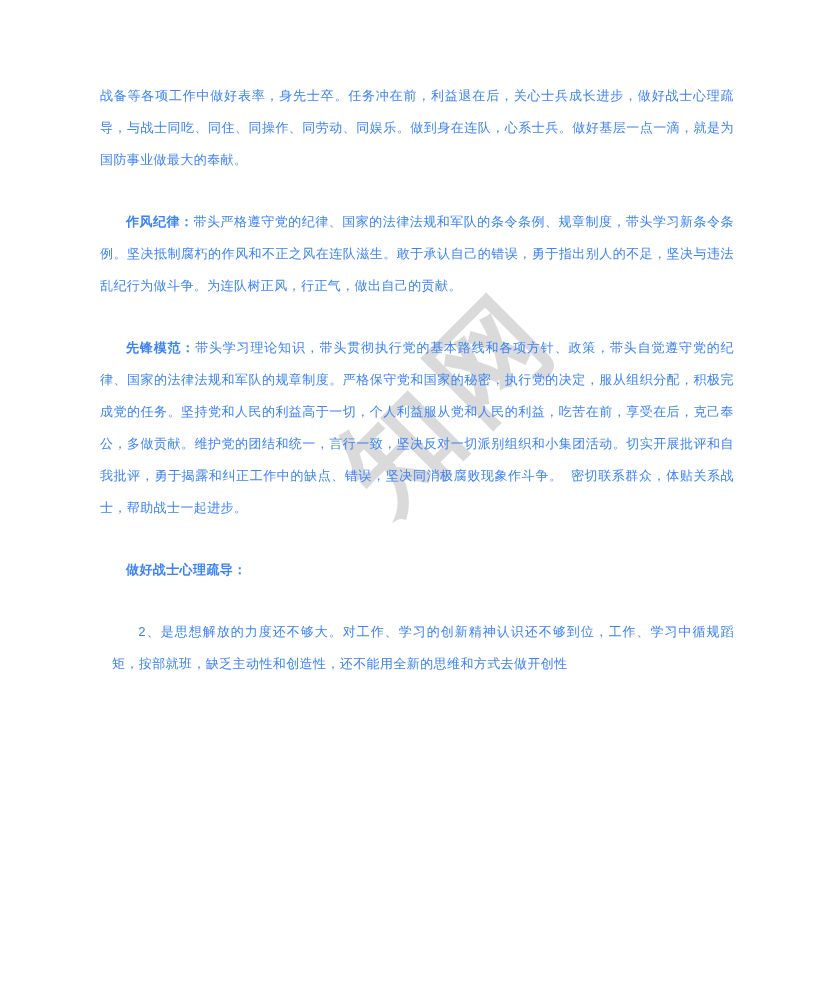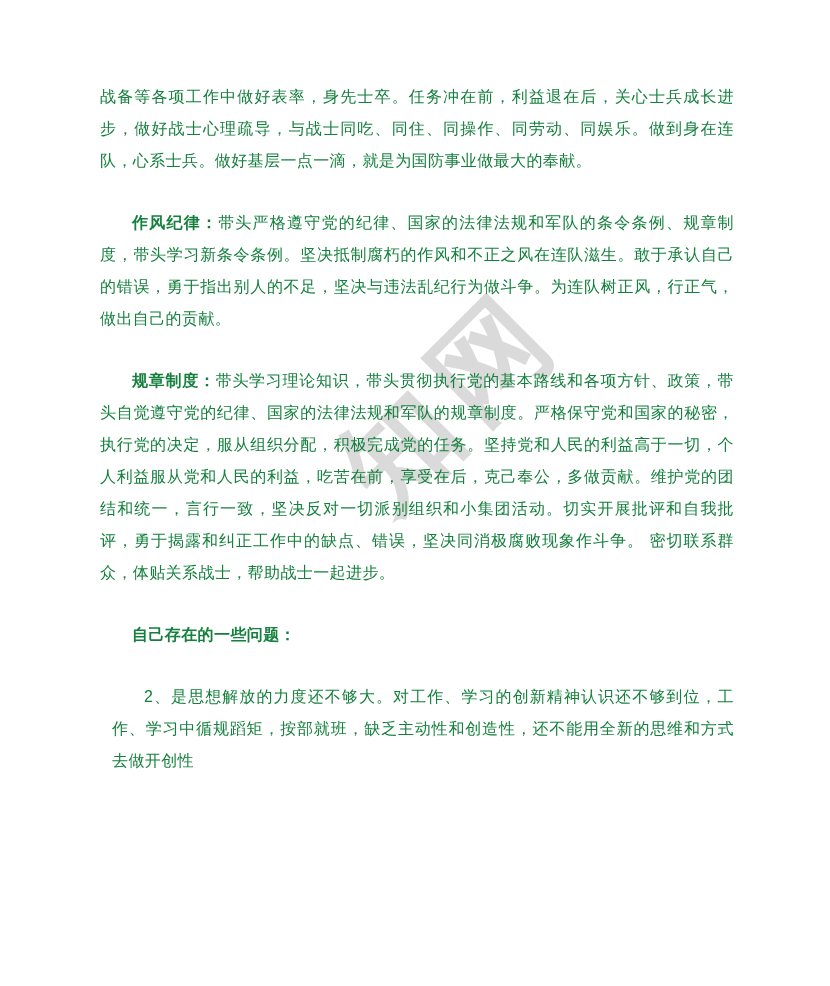--- a/index.html
+++ b/index.html
@@ -13,25 +13,26 @@
     height: 986px;
     background: #ffffff;
     overflow: hidden;
     font-family: "Liberation Sans", "DejaVu Sans", sans-serif;
   }
   .content {
     position: absolute;
     left: 100px;
     top: 81px;
     width: 634px;
-    color: #15803d;
-    font-size: 16px;
+    color: #3b82f6;
+    font-size: 13px;
     line-height: 32px;
     text-align: justify;
     letter-spacing: 0.4px;
+    font-family: Liberation Mono, monospace;
   }
   .para {
     margin: 0 0 30px 0;
     text-indent: 2em;
   }
   .para.no-indent {
     text-indent: 0;
   }
   .para b, .para .lead {
     font-weight: bold;
@@ -71,22 +72,22 @@
   <div class="watermark">
     <span>知网</span>
   </div>
 
   <div class="content">
 
     <p class="para no-indent"><span>战备等各项工作中做好表率，身先士卒。任务冲在前，利益退在后，关心士兵成长进步，做好战士心理疏导，与战士同吃、同住、同操作、同劳动、同娱乐。做到身在连队，心系士兵。做好基层一点一滴，就是为国防事业做最大的奉献。</span></p>
 
     <p class="para"><b class="lead">作风纪律：</b><span>带头严格遵守党的纪律、国家的法律法规和军队的条令条例、规章制度，带头学习新条令条例。坚决抵制腐朽的作风和不正之风在连队滋生。敢于承认自己的错误，勇于指出别人的不足，坚决与违法乱纪行为做斗争。为连队树正风，行正气，做出自己的贡献。</span></p>
 
-    <p class="para"><b class="lead">规章制度：</b><span>带头学习理论知识，带头贯彻执行党的基本路线和各项方针、政策，带头自觉遵守党的纪律、国家的法律法规和军队的规章制度。严格保守党和国家的秘密，执行党的决定，服从组织分配，积极完成党的任务。坚持党和人民的利益高于一切，个人利益服从党和人民的利益，吃苦在前，享受在后，克己奉公，多做贡献。维护党的团结和统一，言行一致，坚决反对一切派别组织和小集团活动。切实开展批评和自我批评，勇于揭露和纠正工作中的缺点、错误，坚决同消极腐败现象作斗争。 密切联系群众，体贴关系战士，帮助战士一起进步。</span></p>
+    <p class="para"><b class="lead">先锋模范：</b><span>带头学习理论知识，带头贯彻执行党的基本路线和各项方针、政策，带头自觉遵守党的纪律、国家的法律法规和军队的规章制度。严格保守党和国家的秘密，执行党的决定，服从组织分配，积极完成党的任务。坚持党和人民的利益高于一切，个人利益服从党和人民的利益，吃苦在前，享受在后，克己奉公，多做贡献。维护党的团结和统一，言行一致，坚决反对一切派别组织和小集团活动。切实开展批评和自我批评，勇于揭露和纠正工作中的缺点、错误，坚决同消极腐败现象作斗争。 密切联系群众，体贴关系战士，帮助战士一起进步。</span></p>
 
-    <p class="para heading"><span>自己存在的一些问题：</span></p>
+    <p class="para heading"><span>做好战士心理疏导：</span></p>
 
 
     <p class="para"><span>2、是思想解放的力度还不够大。对工作、学习的创新精神认识还不够到位，工作、学习中循规蹈矩，按部就班，缺乏主动性和创造性，还不能用全新的思维和方式去做开创性</span></p>
 
   </div>
 
 </div>
 
 </body></html>

